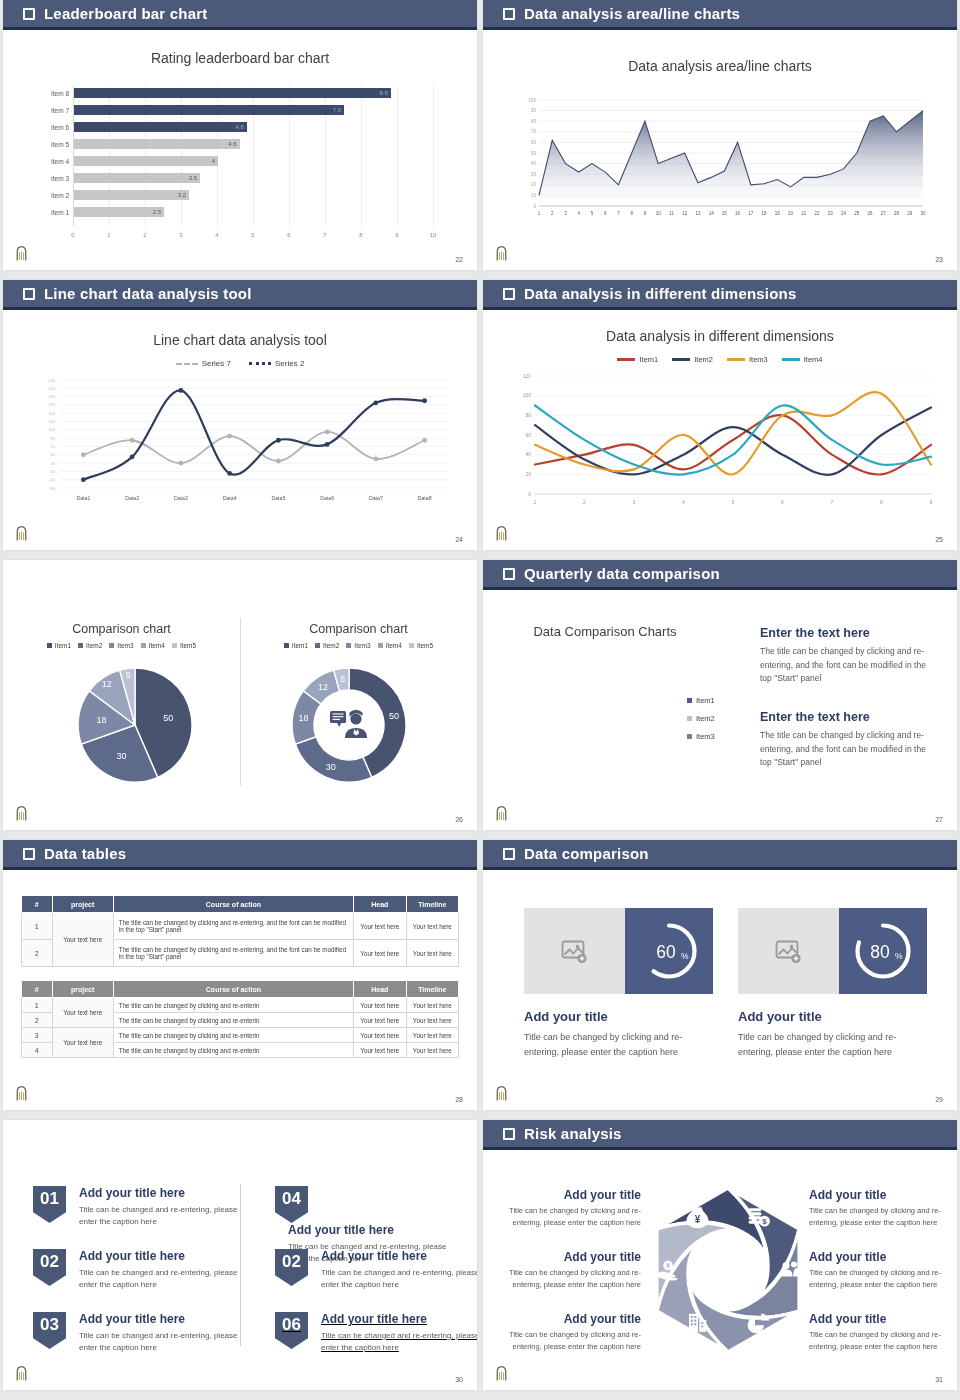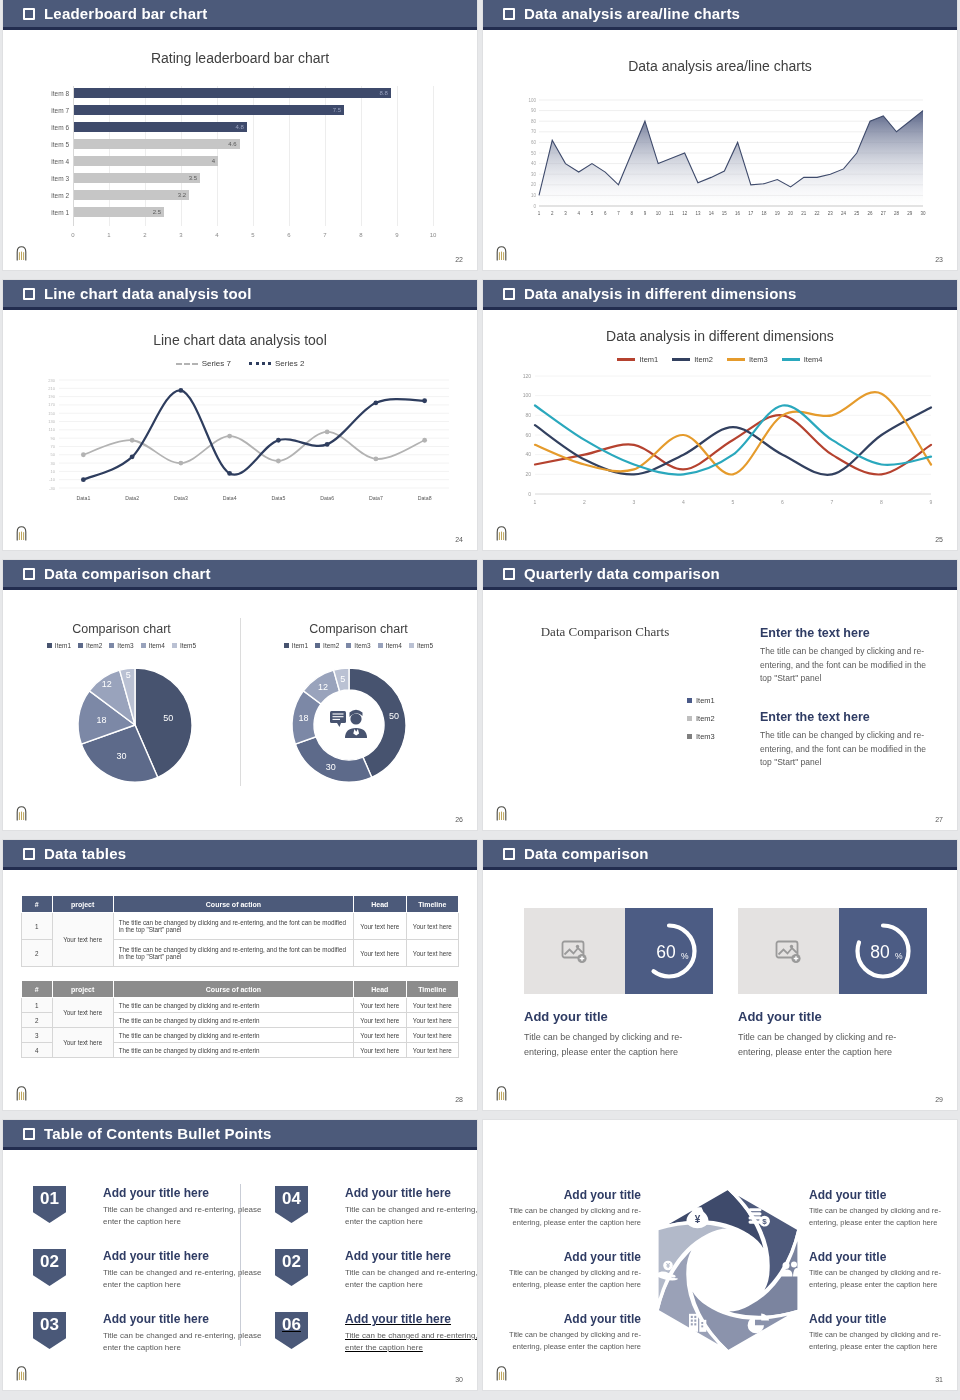--- a/index.html
+++ b/index.html
@@ -39,21 +39,21 @@
   .tbl td.c{text-align:center;background:#fafafa;}
   .tbl.gray td{padding:3.5px 5px;}
   
   .card{position:absolute;width:190px;}
   .card .imgs{display:flex;height:86px;}
   .card .ph{width:101px;background:#e4e2e1;display:flex;align-items:center;justify-content:center;}
   .card .blue{width:88px;background:#4c5c84;display:flex;align-items:center;justify-content:center;}
   .card h3{margin:15px 0 0 0;font-size:13px;color:#2f3c64;}
   .card p{margin:6px 0 0 0;font-size:9px;color:#595959;line-height:1.65;}
   
-  .toc-item{position:absolute;display:flex;gap:24px;}
+  .toc-item{position:absolute;display:flex;}
   .toc-badge{width:33px;height:37px;background:#4a5878;clip-path:polygon(0 0,100% 0,100% 71%,50% 100%,0 71%);color:#fff;font-size:17px;font-weight:bold;display:flex;justify-content:center;padding-top:3px;box-sizing:border-box;flex:0 0 auto;}
   .toc-text{margin-left:13px;width:168px;}
   .toc-text h3{margin:0;font-size:12px;color:#2f3c64;}
   .toc-text p{margin:4px 0 0 0;font-size:8px;color:#595959;line-height:1.5;}
   .vdivider{position:absolute;width:1px;background:#c9cdd6;}
   
   .risk-block{position:absolute;width:150px;}
   .risk-block h3{margin:0;font-size:12px;color:#2f3c64;}
   .risk-block p{margin:3px 0 0 0;font-size:7.5px;color:#595959;line-height:1.55;}
   .risk-block.left{text-align:right;}
@@ -367,24 +367,20 @@
     <span class="logo"><svg width="11" height="15" viewBox="0 0 11 15">
             <path d="M1.2,14.5 V6 C1.2,2.2 3,0.8 5.5,0.8 C8,0.8 9.8,2.2 9.8,6 V14.5" fill="none" stroke="#4a4a44" stroke-width="1.1"></path>
             <path d="M3.4,14 V6.2 M5.5,14 V5.6 M7.6,14 V6.2" stroke="#b59a46" stroke-width="0.9" fill="none"></path>
           </svg></span>
     <span class="pgnum">25</span>
   </div>
     </div>
 
   <div class="cell">
       <div class="panel">
-    <div class="hdr">
-          <span class="sq"></span>
-          <span>Data comparison chart</span>
-        </div>
     <div class="ctitle" style="top:62px;left:0;right:237px;font-size:12.5px;">Comparison chart</div>
     <div class="ctitle" style="top:62px;left:237px;right:0;font-size:12.5px;">Comparison chart</div>
     <div class="legend-row" style="top:82px;left:0;right:237px;gap:7px;" id="pie-legend-1">
           <span class="legend-item" style="font-size:6.5px;gap:3px;">
             <span class="lg-sq" style="background:#47536f;"></span>
             <span>Item1</span>
           </span>
           <span class="legend-item" style="font-size:6.5px;gap:3px;">
             <span class="lg-sq" style="background:#5d6a8a;"></span>
             <span>Item2</span>
@@ -469,21 +465,21 @@
     <span class="pgnum">26</span>
   </div>
     </div>
 
   <div class="cell">
       <div class="panel">
     <div class="hdr">
           <span class="sq"></span>
           <span>Quarterly data comparison</span>
         </div>
-    <div class="ctitle" style="top:64px;left:0;right:230px;font-size:13px;font-family:Liberation Serif, serif;">Data Comparison Charts</div>
+    <div class="ctitle" style="top:64px;left:0;right:230px;font-size:13px;">Data Comparison Charts</div>
     <div class="q-legend" style="left:204px;top:136px;" id="q-legend">
           <span class="legend-item">
             <span class="lg-sq" style="background:#4a5a88;"></span>
             <span>Item1</span>
           </span>
           <span class="legend-item">
             <span class="lg-sq" style="background:#bfbfbf;"></span>
             <span>Item2</span>
           </span>
           <span class="legend-item">
@@ -661,24 +657,20 @@
     <span class="logo"><svg width="11" height="15" viewBox="0 0 11 15">
             <path d="M1.2,14.5 V6 C1.2,2.2 3,0.8 5.5,0.8 C8,0.8 9.8,2.2 9.8,6 V14.5" fill="none" stroke="#4a4a44" stroke-width="1.1"></path>
             <path d="M3.4,14 V6.2 M5.5,14 V5.6 M7.6,14 V6.2" stroke="#b59a46" stroke-width="0.9" fill="none"></path>
           </svg></span>
     <span class="pgnum">29</span>
   </div>
     </div>
 
   <div class="cell">
       <div class="panel">
-    <div class="hdr">
-          <span class="sq"></span>
-          <span>Table of Contents Bullet Points</span>
-        </div>
     <div class="vdivider" style="left:237px;top:64px;height:162px;"></div>
     <div id="toc">
           <div class="toc-item" style="left:30px;top:66px;">
             <div class="toc-badge">01</div>
             <div class="toc-text">
               <h3>Add your title here</h3>
               <p>Title can be changed and re-entering, please enter the caption here</p>
             </div>
           </div>
           <div class="toc-item" style="left:30px;top:129px;">
@@ -688,21 +680,21 @@
               <p>Title can be changed and re-entering, please enter the caption here</p>
             </div>
           </div>
           <div class="toc-item" style="left:30px;top:192px;">
             <div class="toc-badge">03</div>
             <div class="toc-text">
               <h3>Add your title here</h3>
               <p>Title can be changed and re-entering, please enter the caption here</p>
             </div>
           </div>
-          <div class="toc-item" style="left:272px;top:66px;">
+          <div class="toc-item" style="left:272px;top:66px;flex-direction:column;">
             <div class="toc-badge">04</div>
             <div class="toc-text">
               <h3>Add your title here</h3>
               <p>Title can be changed and re-entering, please enter the caption here</p>
             </div>
           </div>
           <div class="toc-item" style="left:272px;top:129px;">
             <div class="toc-badge">02</div>
             <div class="toc-text">
               <h3>Add your title here</h3>
@@ -720,20 +712,24 @@
     <span class="logo"><svg width="11" height="15" viewBox="0 0 11 15">
             <path d="M1.2,14.5 V6 C1.2,2.2 3,0.8 5.5,0.8 C8,0.8 9.8,2.2 9.8,6 V14.5" fill="none" stroke="#4a4a44" stroke-width="1.1"></path>
             <path d="M3.4,14 V6.2 M5.5,14 V5.6 M7.6,14 V6.2" stroke="#b59a46" stroke-width="0.9" fill="none"></path>
           </svg></span>
     <span class="pgnum">30</span>
   </div>
     </div>
 
   <div class="cell">
       <div class="panel">
+    <div class="hdr">
+          <span class="sq"></span>
+          <span>Risk analysis</span>
+        </div>
     <div id="risk-texts">
           <div class="risk-block left" style="left:8px;top:68px;">
             <h3>Add your title</h3>
             <p>Title can be changed by clicking and re-entering, please enter the caption here</p>
           </div>
           <div class="risk-block left" style="left:8px;top:130px;">
             <h3>Add your title</h3>
             <p>Title can be changed by clicking and re-entering, please enter the caption here</p>
           </div>
           <div class="risk-block left" style="left:8px;top:192px;">

